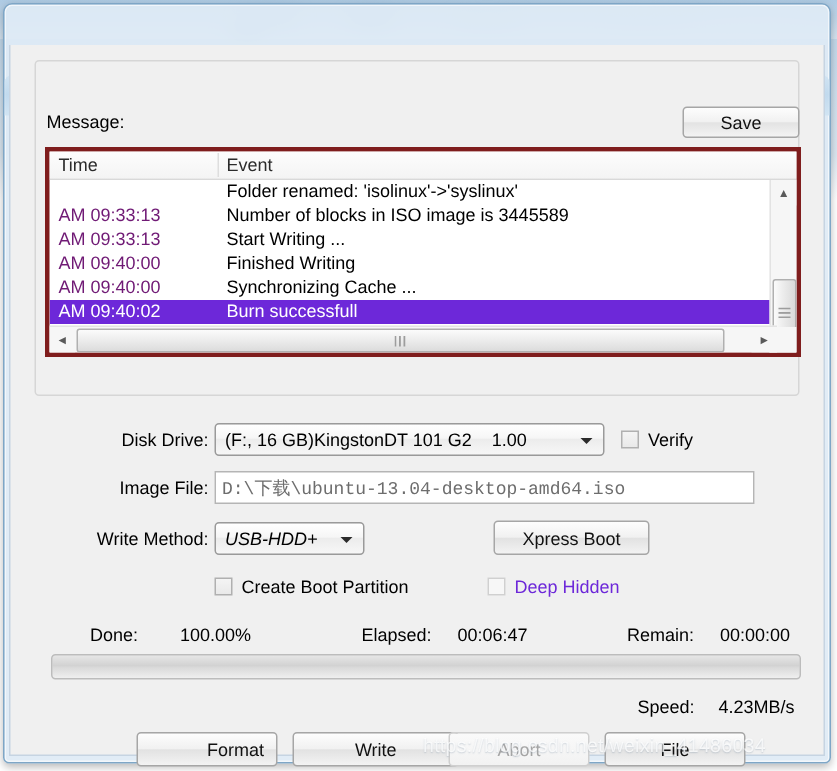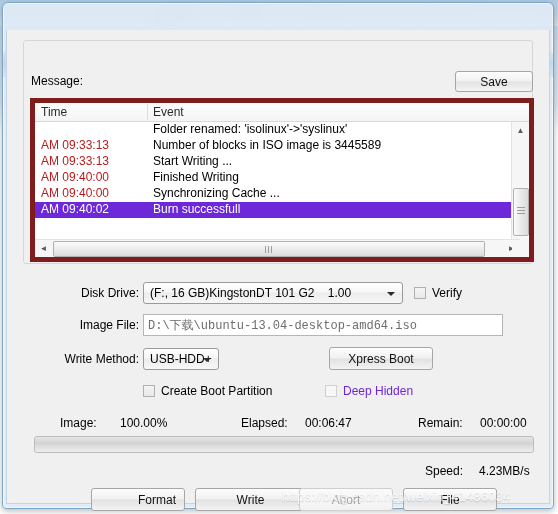--- a/index.html
+++ b/index.html
@@ -119,23 +119,23 @@
     border-radius: 3px;
     background: linear-gradient(180deg,#fdfdfd 0%,#f1f1f1 48%,#e3e3e3 52%,#f3f3f3 100%);
     cursor: pointer;
     font-family: "Liberation Sans", sans-serif;
   }
 
   
   #listview {
     position: absolute;
     left: 23px; top: 68px;
-    width: 504px; height: 164px;
-    box-sizing: border-box;
-    border: 5px solid #7f1d1d;
+    width: 504px; height: 140px;
+    box-sizing: border-box;
+    border: 3px solid #7f1d1d;
     background: #fff;
     overflow: hidden;
   }
   #list-header {
     position: relative;
     height: 18px;
     border-bottom: 1px solid #d9d9d9;
     background: linear-gradient(180deg,#fdfdfd 0%,#f4f4f4 100%);
   }
   #list-header .hcell {
@@ -160,21 +160,21 @@
   }
   .lrow {
     position: relative;
     height: 16px;
     white-space: nowrap;
   }
   .lrow .time {
     position: absolute;
     left: 6px; top: 0;
     font-size: 12px;
-    color: #b91c1c;
+    color: #701a75;
   }
   .lrow .event {
     position: absolute;
     left: 118px; top: 0;
     font-size: 12px;
     color: #000;
   }
   .lrow.sel {
     background: #6d28d9;
   }
@@ -468,36 +468,36 @@
     </div>
     <div class="checkrow" style="left:407px;top:256px;">
       <span class="box"></span>
       <span class="ctxt">Verify</span>
     </div>
 
     <div class="flabel" style="left:56px;top:288px;width:76px;">Image File:</div>
     <input id="imagefile-input" type="text" readonly="" value="D:\下载\ubuntu-13.04-desktop-amd64.iso" style="">
 
     <div class="flabel" style="left:48px;top:322px;width:84px;">Write Method:</div>
-    <div class="combo" style="left:136px;top:318px;width:76px;">
+    <div class="combo" style="left:136px;top:318px;width:100px;font-style:italic;">
       <span class="ctext">USB-HDD+</span>
       <span class="arrow"></span>
     </div>
     <button class="pushbtn" style="left:322px;top:317px;width:104px;">Xpress Boot</button>
 
     <div class="checkrow" style="left:136px;top:354px;">
       <span class="box"></span>
       <span class="ctxt">Create Boot Partition</span>
     </div>
     <div class="checkrow disabled" style="left:318px;top:354px;">
       <span class="box"></span>
       <span class="ctxt">Deep Hidden</span>
     </div>
 
-    <div class="stat" style="left:53px;top:386px;">Image:</div>
+    <div class="stat" style="left:53px;top:386px;">Done:</div>
     <div class="stat" style="left:113px;top:386px;">100.00%</div>
     <div class="stat" style="left:234px;top:386px;">Elapsed:</div>
     <div class="stat" style="left:298px;top:386px;">00:06:47</div>
     <div class="stat" style="left:411px;top:386px;">Remain:</div>
     <div class="stat" style="left:473px;top:386px;">00:00:00</div>
 
     <div id="progress"></div>
 
     <div class="stat" style="left:418px;top:434px;">Speed:</div>
     <div class="stat" style="left:472px;top:434px;">4.23MB/s</div>

